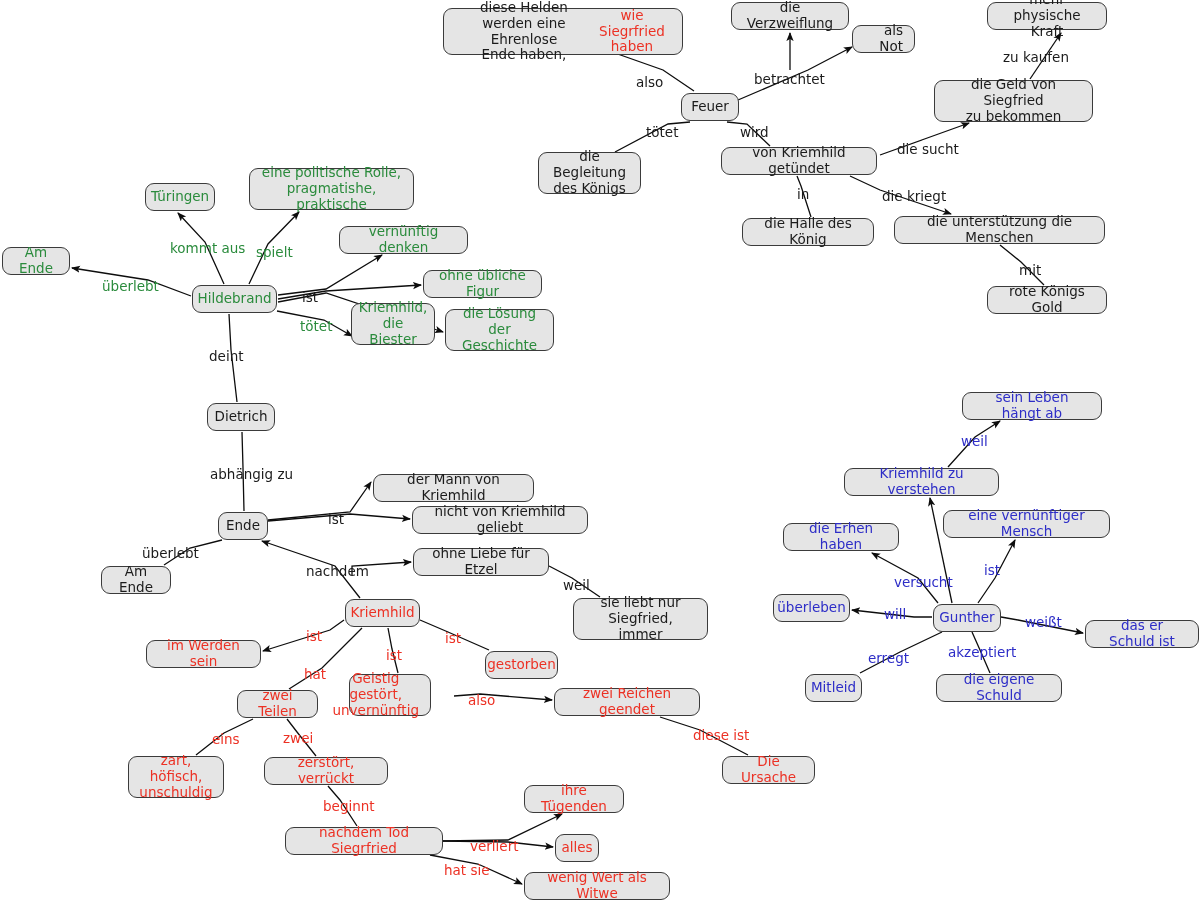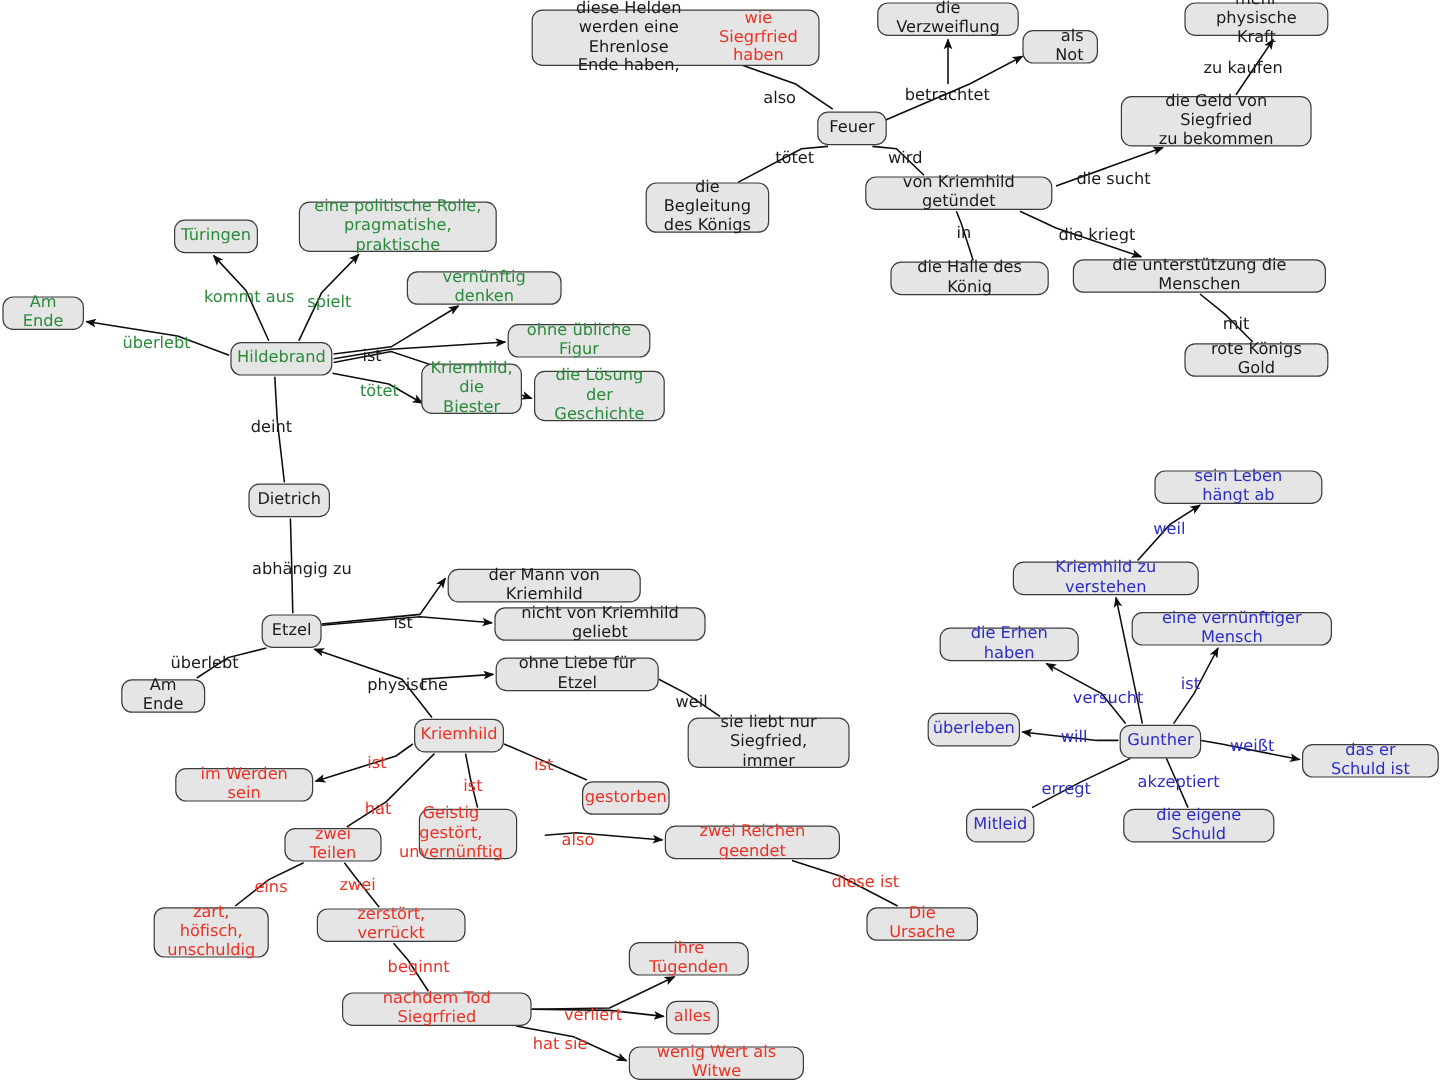--- a/index.html
+++ b/index.html
@@ -123,21 +123,21 @@
       <div class="node c-green" style="left: 2px; top: 247px; width: 68px; height: 28px;"><span>Am Ende</span></div>
       <div class="node c-green" style="left: 192px; top: 285px; width: 85px; height: 28px;"><span>Hildebrand</span></div>
       <div class="node c-green" style="left: 423px; top: 270px; width: 119px; height: 28px;"><span>ohne übliche Figur</span></div>
       <div class="node c-green" style="left: 445px; top: 309px; width: 109px; height: 42px;"><span>die Lösung
 der Geschichte</span></div>
       <div class="node c-green" style="left: 351px; top: 303px; width: 84px; height: 42px;"><span>Kriemhild,
 die Biester</span></div>
       <div class="node c-black" style="left: 207px; top: 403px; width: 68px; height: 28px;"><span>Dietrich</span></div>
       <div class="node c-black" style="left: 373px; top: 474px; width: 161px; height: 28px;"><span>der Mann von Kriemhild</span></div>
       <div class="node c-black" style="left: 412px; top: 506px; width: 176px; height: 28px;"><span>nicht von Kriemhild geliebt</span></div>
-      <div class="node c-black" style="left: 218px; top: 512px; width: 50px; height: 28px;"><span>Etzel</span></div>
+      <div class="node c-black" style="left: 218px; top: 512px; width: 50px; height: 28px;"><span>Ende</span></div>
       <div class="node c-black" style="left: 413px; top: 548px; width: 136px; height: 28px;"><span>ohne Liebe für Etzel</span></div>
       <div class="node c-black" style="left: 101px; top: 566px; width: 70px; height: 28px;"><span>Am Ende</span></div>
       <div class="node c-black" style="left: 573px; top: 598px; width: 135px; height: 42px;"><span>sie liebt nur
 Siegfried, immer</span></div>
       <div class="node c-red" style="left: 345px; top: 599px; width: 75px; height: 28px;"><span>Kriemhild</span></div>
       <div class="node c-red" style="left: 146px; top: 640px; width: 115px; height: 28px;"><span>im Werden sein</span></div>
       <div class="node c-red" style="left: 349px; top: 674px; width: 82px; height: 42px; justify-content: flex-end;"><span>Geistig gestört,
 unvernünftig</span></div>
       <div class="node c-red" style="left: 485px; top: 651px; width: 73px; height: 28px;"><span>gestorben</span></div>
       <div class="node c-red" style="left: 237px; top: 690px; width: 81px; height: 28px;"><span>zwei Teilen</span></div>
@@ -172,21 +172,21 @@
       <div class="lbl c-black" style="left: 1019px; top: 262px;">mit</div>
       <div class="lbl c-green" style="left: 170px; top: 240px;">kommt aus</div>
       <div class="lbl c-green" style="left: 256px; top: 244px;">spielt</div>
       <div class="lbl c-green" style="left: 102px; top: 278px;">überlebt</div>
       <div class="lbl c-black" style="left: 302px; top: 289px;">ist</div>
       <div class="lbl c-green" style="left: 300px; top: 318px;">tötet</div>
       <div class="lbl c-black" style="left: 209px; top: 348px;">deint</div>
       <div class="lbl c-black" style="left: 210px; top: 466px;">abhängig zu</div>
       <div class="lbl c-black" style="left: 328px; top: 511px;">ist</div>
       <div class="lbl c-black" style="left: 142px; top: 545px;">überlebt</div>
-      <div class="lbl c-black" style="left: 306px; top: 563px;">physische</div>
+      <div class="lbl c-black" style="left: 306px; top: 563px;">nachdem</div>
       <div class="lbl c-black" style="left: 563px; top: 577px;">weil</div>
       <div class="lbl c-red" style="left: 306px; top: 628px;">ist</div>
       <div class="lbl c-red" style="left: 386px; top: 647px;">ist</div>
       <div class="lbl c-red" style="left: 445px; top: 630px;">ist</div>
       <div class="lbl c-red" style="left: 304px; top: 666px;">hat</div>
       <div class="lbl c-red" style="left: 468px; top: 692px;">also</div>
       <div class="lbl c-red" style="left: 212px; top: 731px;">eins</div>
       <div class="lbl c-red" style="left: 283px; top: 730px;">zwei</div>
       <div class="lbl c-red" style="left: 693px; top: 727px;">diese ist</div>
       <div class="lbl c-red" style="left: 323px; top: 798px;">beginnt</div>

